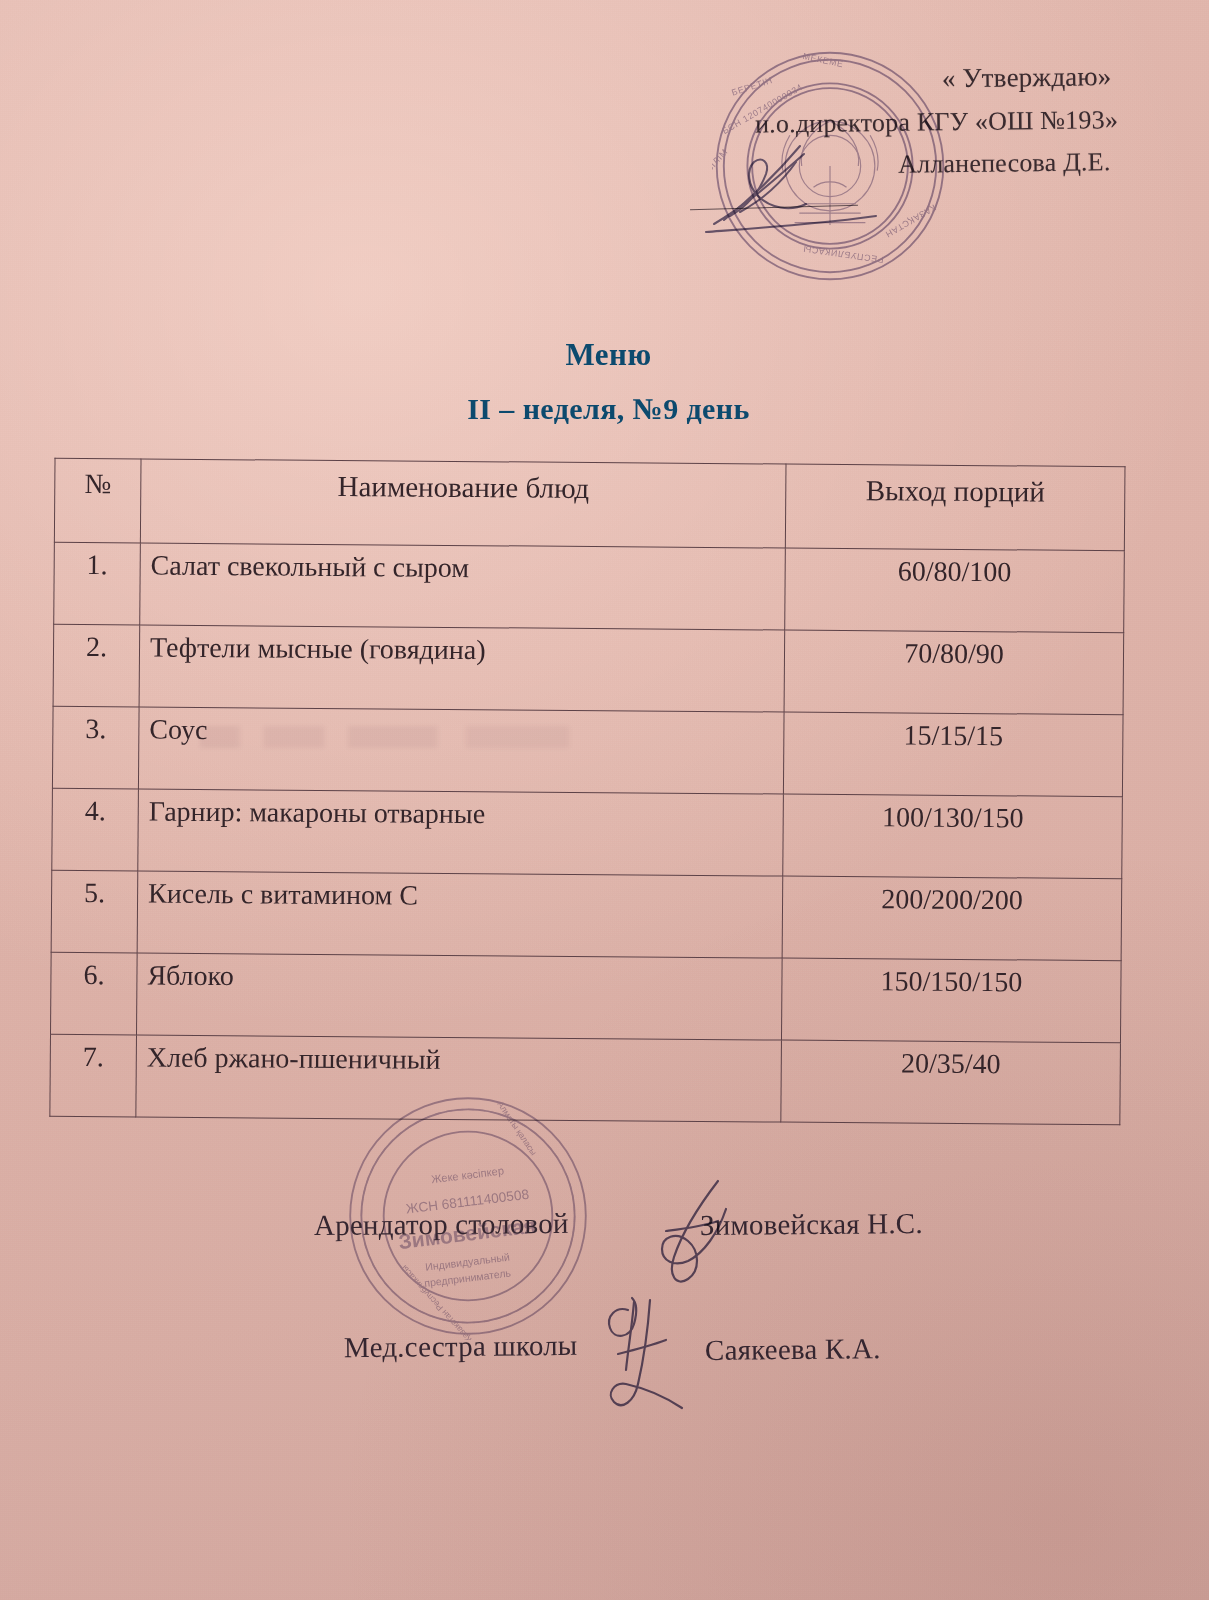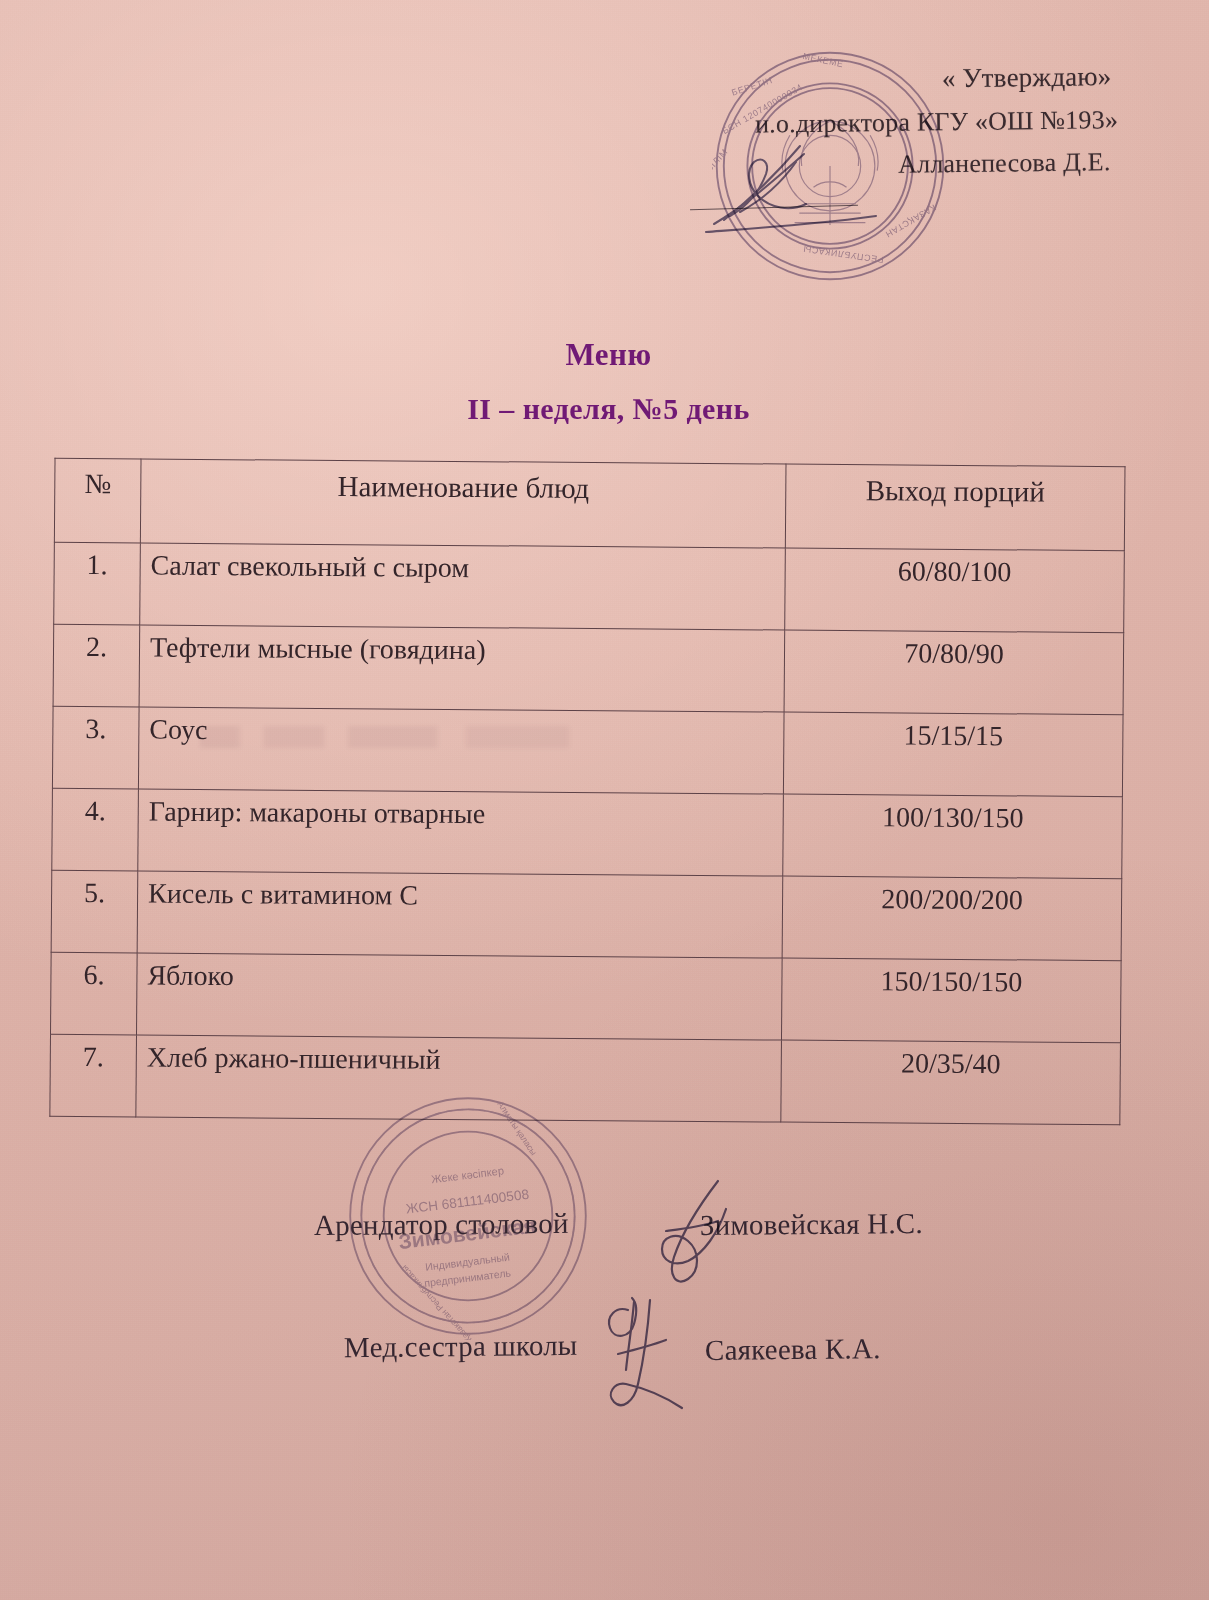--- a/index.html
+++ b/index.html
@@ -62,21 +62,21 @@
     border-top: 1.6px solid #4a3a3e;
     transform: rotate(-1.6deg);
     opacity: .85;
   }
 
   
   .title {
     position: absolute;
     left: 8px; right: 0;
     text-align: center;
-    color: #701a75;
+    color: #0c4a6e;
     font-weight: bold;
   }
   .title-menu { top: 337px; font-size: 31px; letter-spacing: .5px; }
   .title-week { top: 392px; font-size: 30px; letter-spacing: .4px; }
 
   
   .table-wrap {
     position: absolute;
     left: 52px;
     top: 462px;
@@ -228,21 +228,21 @@
         <path d="M14 104 C 48 84, 74 60, 104 34"></path>
         <path d="M24 100 C 54 76, 78 52, 100 26"></path>
         <path d="M30 96 C 48 86, 60 70, 66 54 C 70 42, 62 36, 54 42 C 46 50, 48 66, 58 76 C 70 88, 90 92, 106 84"></path>
         <path d="M40 92 C 62 80, 82 62, 96 42"></path>
         <path d="M6 112 C 60 108, 120 104, 176 96"></path>
       </g>
     </svg>
   </div>
 
   <div class="title title-menu">Меню</div>
-  <div class="title title-week">II – неделя, №5 день</div>
+  <div class="title title-week">II – неделя, №9 день</div>
 
   <div class="ghost"></div>
 
   <div class="table-wrap">
     <table class="menu">
       <colgroup>
         <col class="c-num">
           <col class="c-name">
           <col class="c-out">
       </colgroup>

